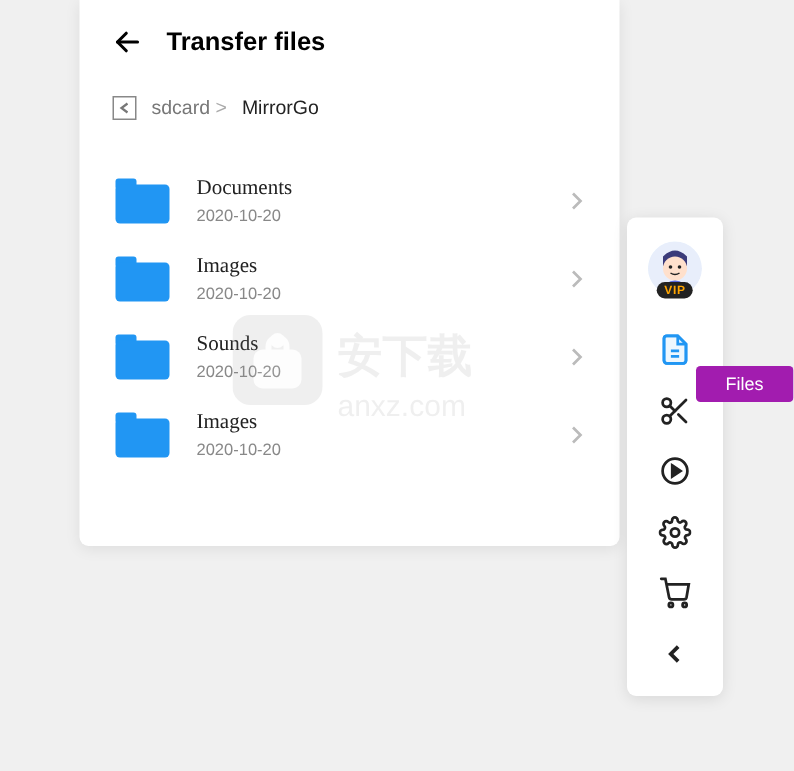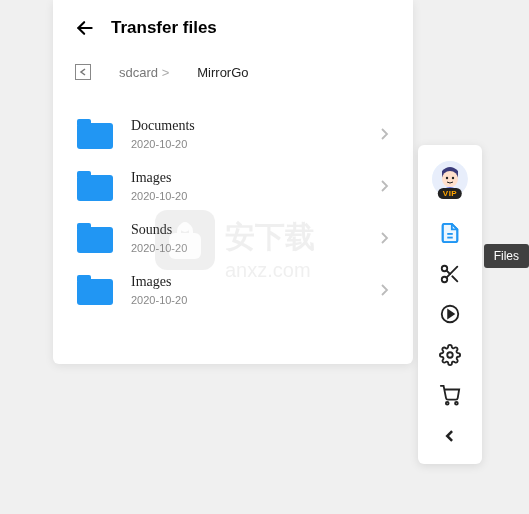--- a/index.html
+++ b/index.html
@@ -21,22 +21,21 @@
   display: flex;
   align-items: center;
   gap: 16px;
   padding: 0 22px 20px 22px;
 }
 .back-arrow { cursor: pointer; display: flex; align-items: center; }
 .header-title { font-size: 17px; font-weight: 700; color: #000; }
 
 .breadcrumb {
   display: flex;
-  align-items: center;
-  gap: 28px;
+  gap: 10px;
   padding: 6px 22px 28px 22px;
   font-size: 13px;
   color: #777;
 }
 .breadcrumb .up-icon { width: 16px; height: 16px; display: flex; align-items: center; justify-content: center; border: 1px solid #888; cursor: pointer; }
 .breadcrumb .crumb { cursor: pointer; }
 .breadcrumb .crumb.current { color: #222; }
 .breadcrumb .sep { color: #aaa; }
 
 .file-list { padding: 0 10px; }
@@ -92,24 +91,24 @@
   cursor: pointer; color: #222; border-radius: 4px;
 }
 .sidebar-item.active { color: #2196f3; }
 .sidebar-item svg { width: 22px; height: 22px; }
 .sidebar-item.collapse svg { width: 14px; height: 14px; }
 
 .tooltip {
   position: absolute;
   right: 0px;
   top: 244px;
-  background: #404040;
+  background: #a21caf;
   color: #fff;
   font-size: 12px;
-  padding: 5px 10px;
+  padding: 5px 20px;
   border-radius: 3px;
   z-index: 10;
 }
 
 .watermark {
   position: absolute;
   left: 155px;
   top: 205px;
   opacity: 0.13;
   pointer-events: none;

